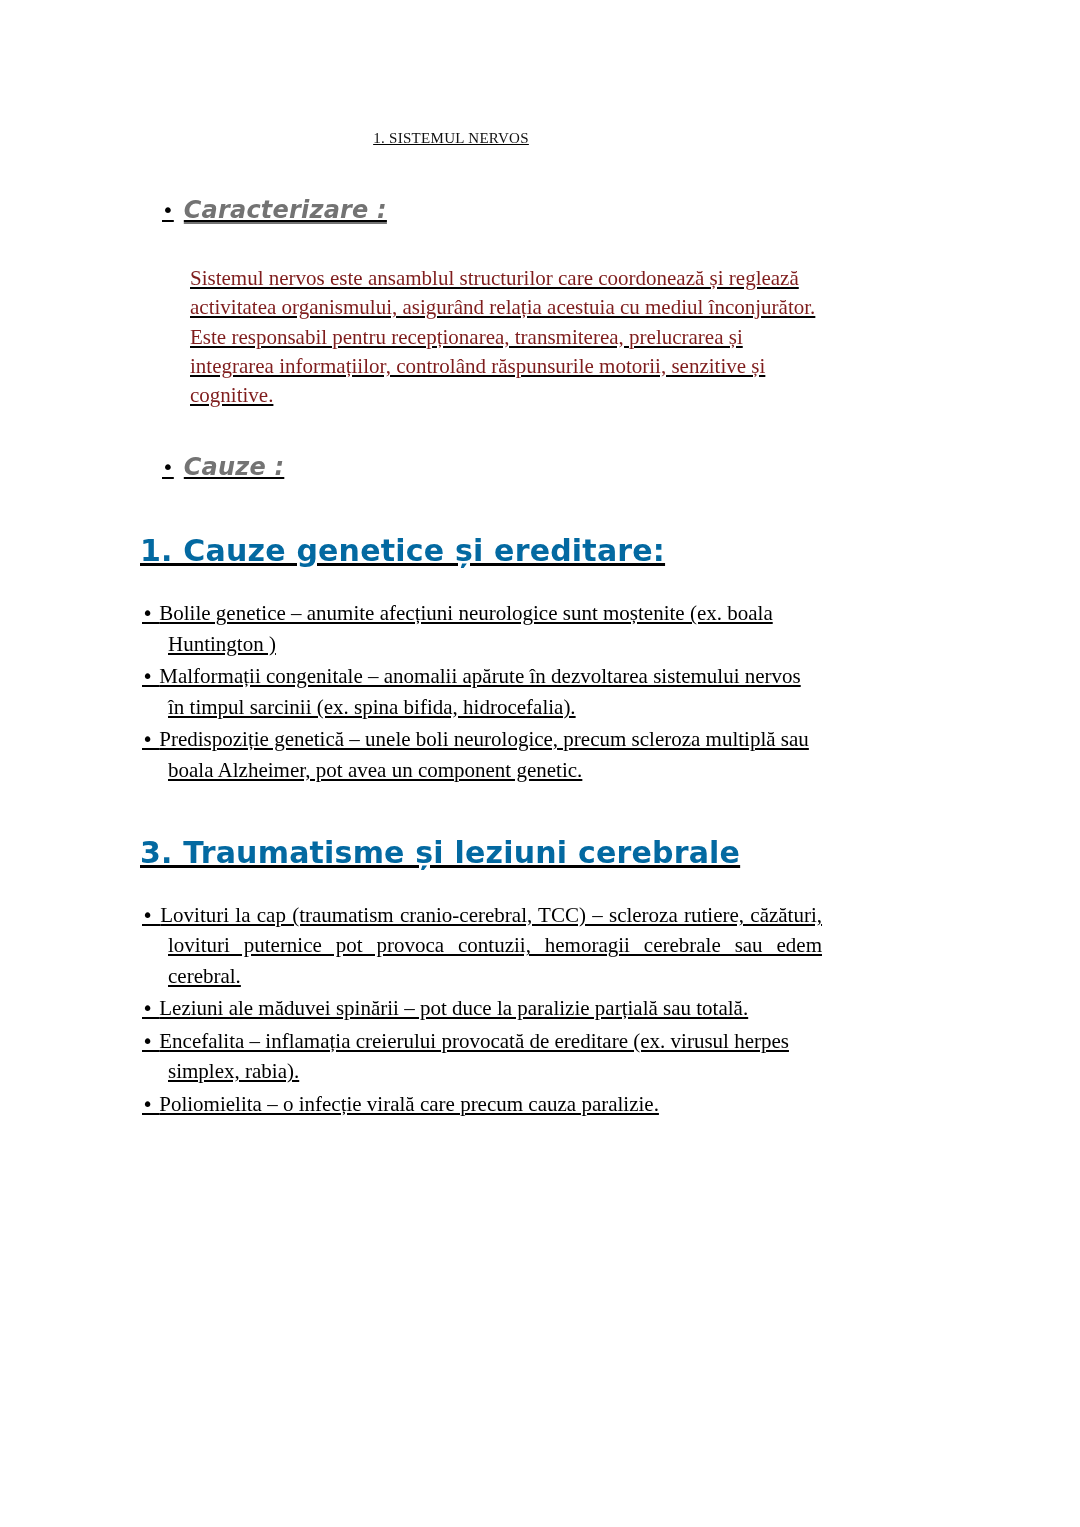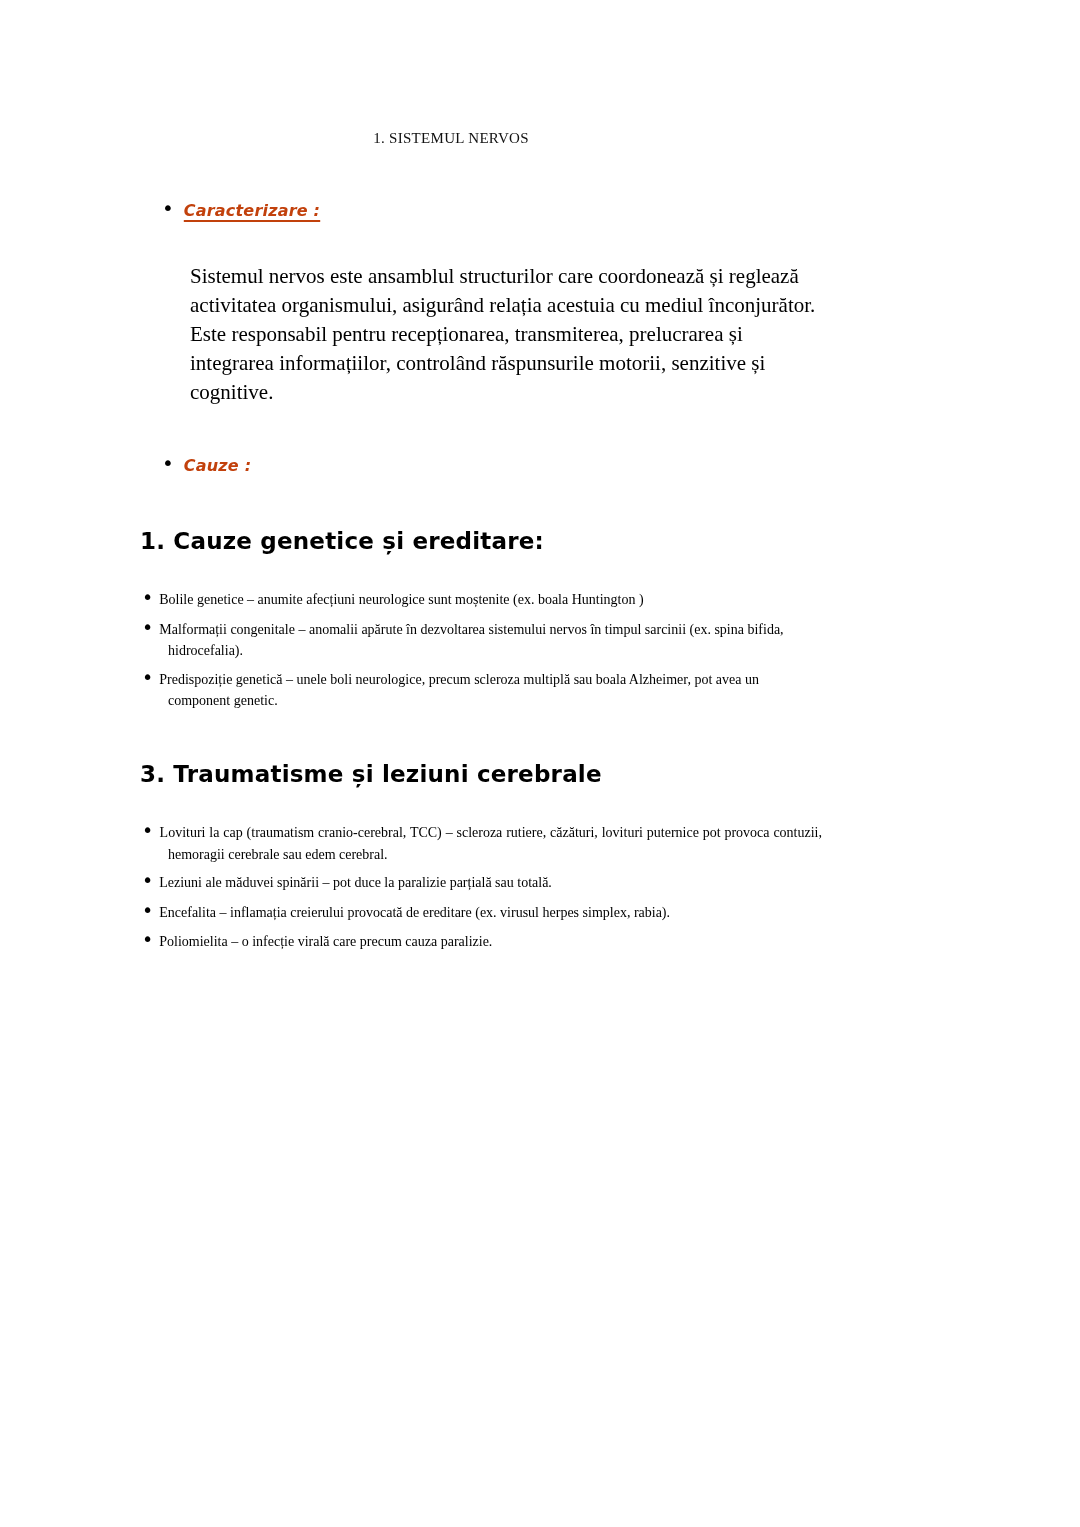--- a/index.html
+++ b/index.html
@@ -8,20 +8,21 @@
 
   .page {
     position: relative;
     width: 1080px;
     height: 1527px;
     margin: 0 auto;
     background: #ffffff;
     color: #000000;
     padding: 130px 258px 60px 140px;
     overflow: hidden;
+    text-decoration: underline;
   }
 
   .doc-header {
     text-align: center;
     font-family: "Liberation Serif", serif;
     font-size: 15px;
     letter-spacing: 0.3px;
     color: #111111;
     margin-bottom: 48px;
     margin-left: -60px; 
@@ -38,51 +39,51 @@
     color: #000000;
     font-family: "DejaVu Sans", sans-serif;
     font-size: 20px;
     margin-right: 10px;
     vertical-align: 1px;
   }
   .green-title {
     font-family: "DejaVu Sans", sans-serif;
     font-weight: bold;
     font-style: italic;
-    color: #c2410c;
-    font-size: 16px;
+    color: #737373;
+    font-size: 24px;
     letter-spacing: 0.2px;
   }
   .green-title.underlined {
     text-decoration: underline;
     text-decoration-thickness: 2px;
     text-underline-offset: 4px;
   }
 
   .intro-paragraph {
     margin: 38px 0 42px 50px;
     width: 628px;
     font-size: 21px;
     line-height: 1.39;
-    color: #000000;
+    color: #7f1d1d;
   }
 
   .section-heading {
     font-family: "DejaVu Sans", sans-serif;
     font-weight: bold;
-    font-size: 23px;
-    color: #000000;
+    font-size: 30px;
+    color: #0369a1;
     letter-spacing: 0.2px;
     margin: 50px 0 30px 0;
   }
   .section-heading.extra-space { margin-top: 92px; }
 
   ul.bullet-list {
     list-style: none;
-    font-size: 14px;
+    font-size: 21px;
     line-height: 1.45;
     width: 682px;
   }
   ul.bullet-list li {
     padding-left: 28px;
     text-indent: -26px;
     margin-bottom: 2px;
   }
   ul.bullet-list li::before {
     content: "\2022\00a0";

